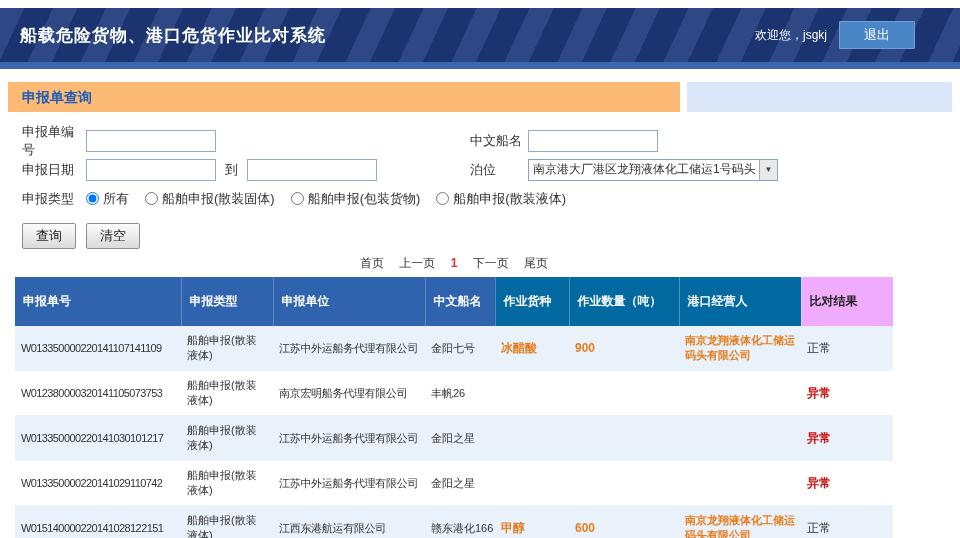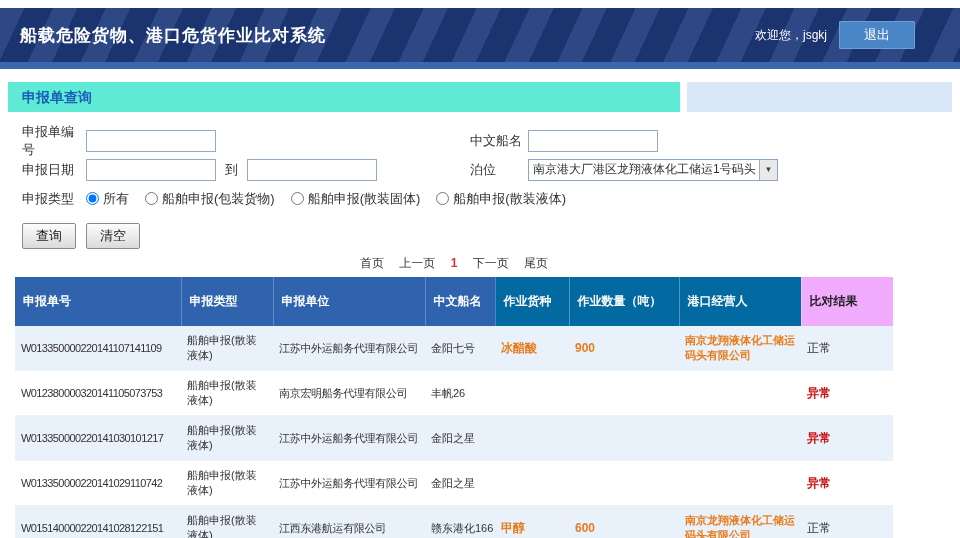--- a/index.html
+++ b/index.html
@@ -16,21 +16,21 @@
   .app-title { color: #fff; font-size: 17px; font-weight: bold; letter-spacing: 1px; }
   .user-zone { display: flex; align-items: center; gap: 12px; }
   .welcome { color: #fff; font-size: 12px; }
   .logout-btn { background: #4a86c6; color: #fff; border: 1px solid #6f9fd4;
     border-radius: 1px; padding: 4px 24px; font-size: 13px; cursor: pointer;
     font-family: inherit; }
   .accent-strip { height: 7px; background: #3a67ad; }
 
   
   .section-row { display: flex; margin: 13px 8px 0 8px; height: 30px; }
-  .section-tab { flex: 1; background: #5eead4; line-height: 30px; padding-left: 14px;
+  .section-tab { flex: 1; background: #fdba74; line-height: 30px; padding-left: 14px;
     color: #1b5eb8; font-weight: bold; font-size: 14px; }
   .section-gap { width: 7px; background: #fff; }
   .section-tab-right { width: 265px; background: #d9e7f8; }
 
   
   .form-area { padding: 14px 0 0 22px; font-size: 13px; color: #333; }
   .form-row { display: flex; align-items: center; height: 29px; }
   .fg-left { width: 448px; display: flex; align-items: center; }
   .fg-right { display: flex; align-items: center; }
   .flabel-l { width: 64px; }
@@ -130,25 +130,25 @@
 
   <div class="form-row">
     <span class="flabel-l">申报类型</span>
     <div class="radio-group">
       <span class="radio-item">
         <input type="radio" name="declare-type" checked="" style="">
         <label>所有</label>
       </span>
       <span class="radio-item">
         <input type="radio" name="declare-type" style="">
+        <label>船舶申报(散装固体)</label>
+      </span>
+      <span class="radio-item">
+        <input type="radio" name="declare-type" style="">
         <label>船舶申报(包装货物)</label>
-      </span>
-      <span class="radio-item">
-        <input type="radio" name="declare-type" style="">
-        <label>船舶申报(散装固体)</label>
       </span>
       <span class="radio-item">
         <input type="radio" name="declare-type" style="">
         <label>船舶申报(散装液体)</label>
       </span>
     </div>
   </div>
 </div>
 
 <div class="btn-row">

